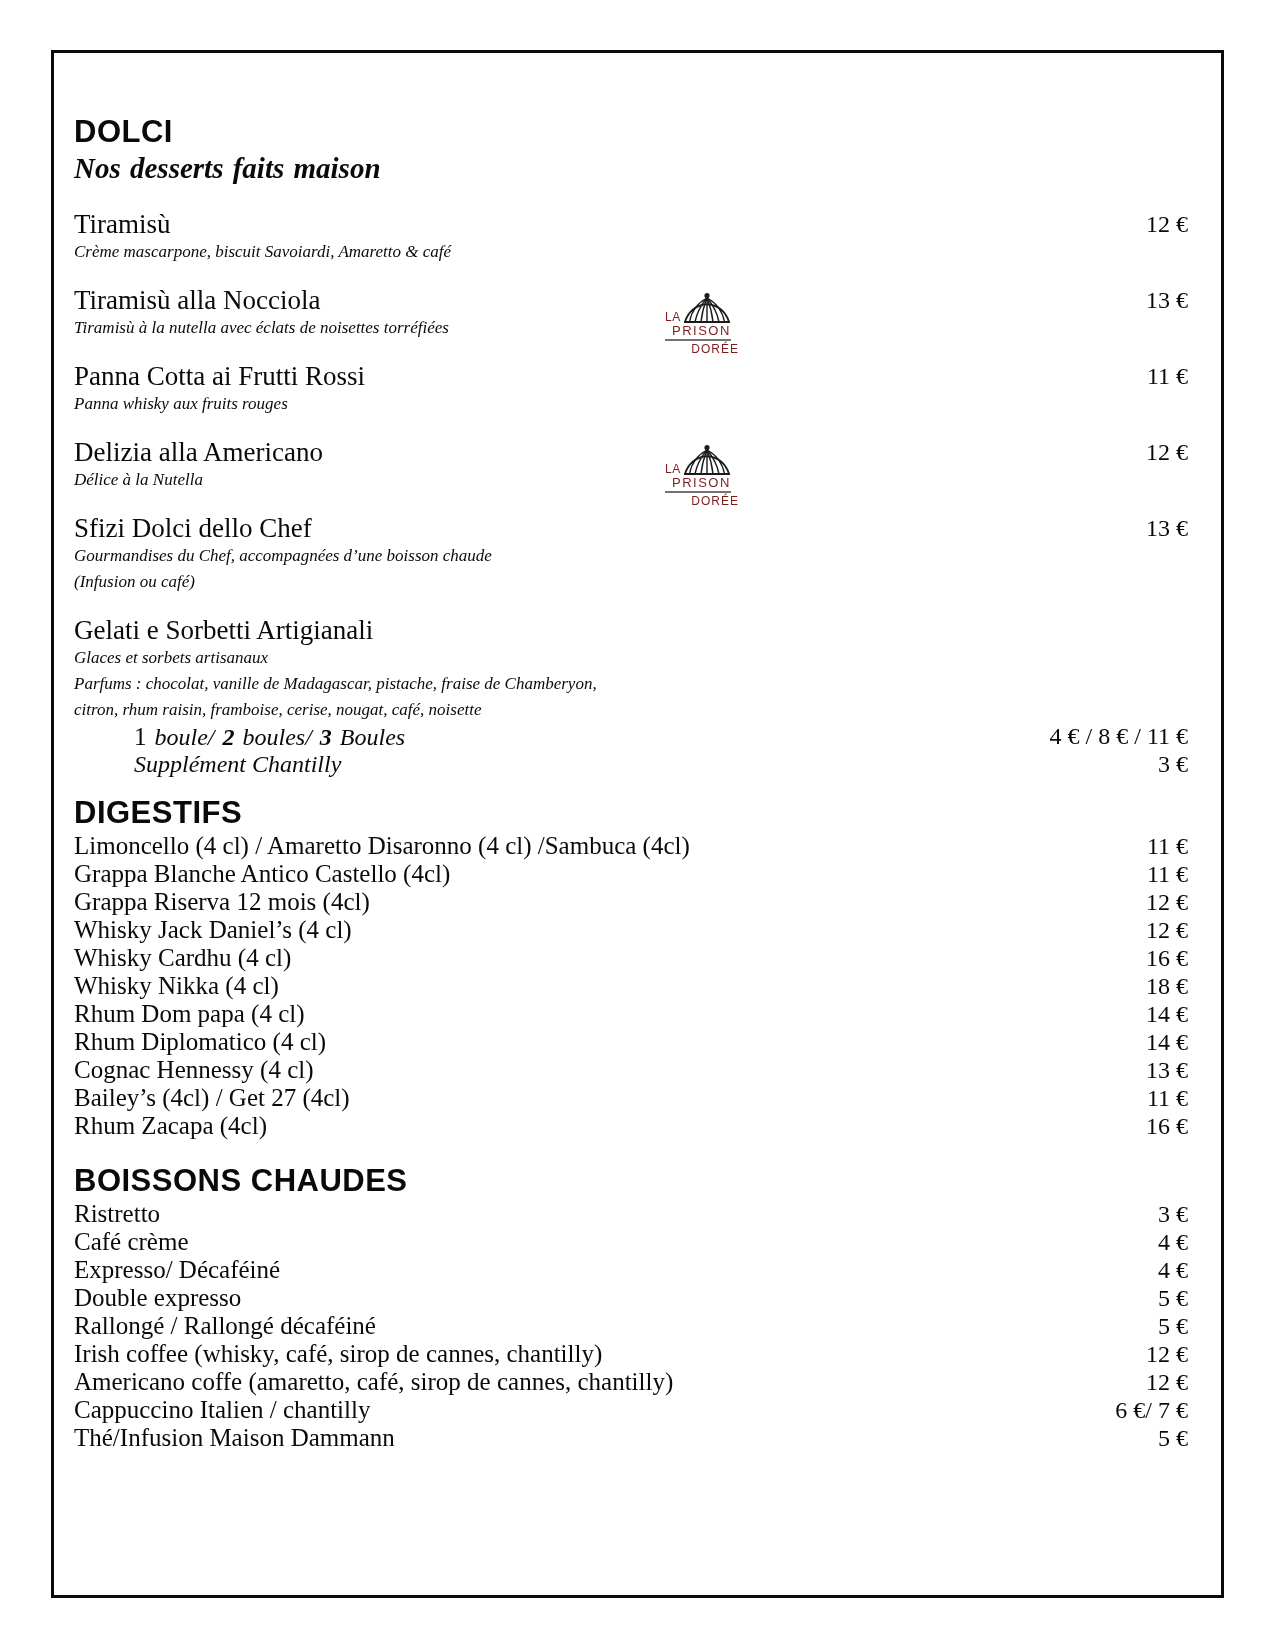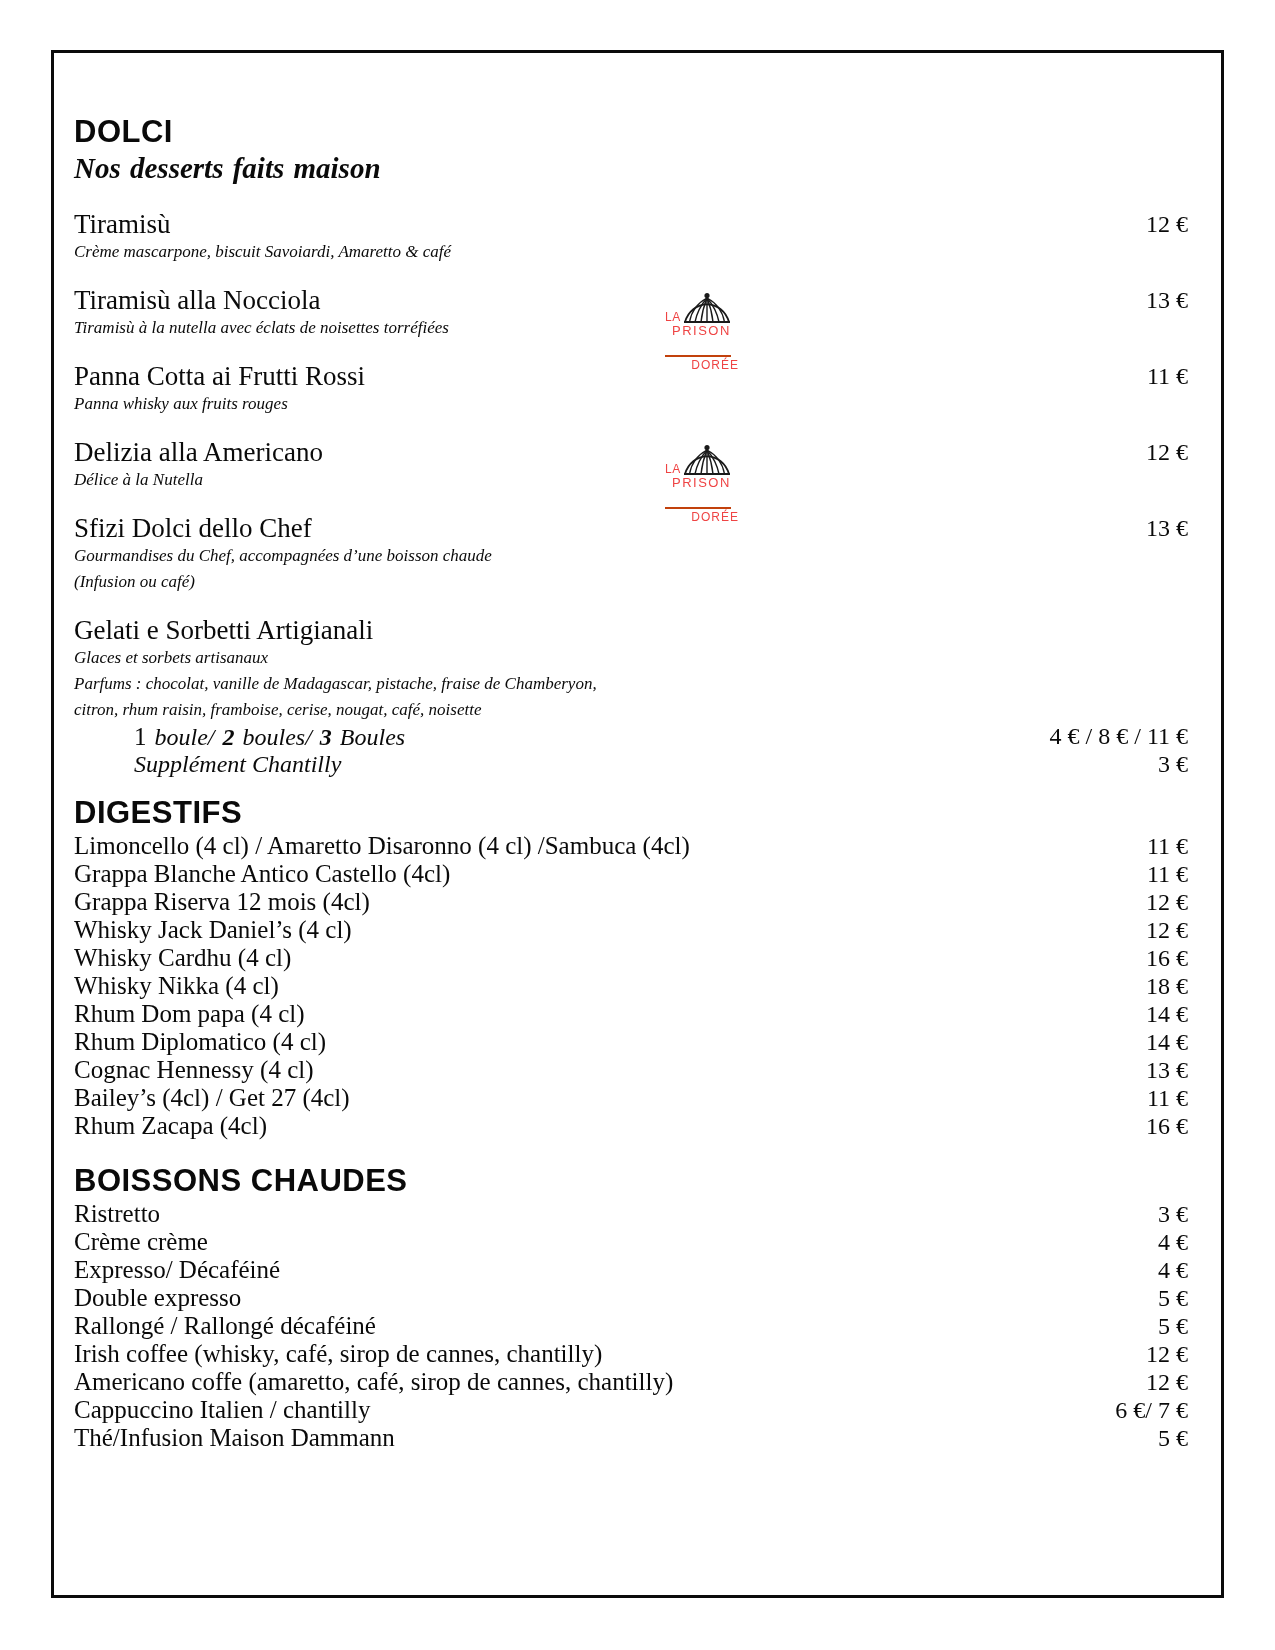--- a/index.html
+++ b/index.html
@@ -42,28 +42,28 @@
 
   .sec-digestifs{margin-top:16px;}
   .sec-boissons{margin-top:22px;}
   .l-row{display:flex;justify-content:space-between;align-items:baseline;
     font-size:25px;line-height:28px;}
   .l-price{font-size:24px;white-space:nowrap;}
 
   
   .logo{
     position:absolute;left:591px;top:8px;width:80px;
-    font-family:"Liberation Sans","DejaVu Sans",sans-serif;color:#ef4444;
+    font-family:"Liberation Sans","DejaVu Sans",sans-serif;color:#7f1d1d;
   }
   .logo-top{display:flex;align-items:flex-end;}
   .logo-la{font-size:12px;line-height:11px;letter-spacing:0.5px;}
   .dome{margin-left:2px;display:block;}
   .logo-prison{
     font-size:13px;line-height:15px;letter-spacing:1.5px;
-    padding-left:7px;width:59px;border-bottom:2px solid #c2410c;padding-bottom:17px;
+    padding-left:7px;width:59px;border-bottom:2px solid #737373;padding-bottom:1px;
   }
   .logo-doree{font-size:12px;line-height:14px;letter-spacing:1px;text-align:right;width:74px;margin-top:1px;}
 </style>
 </head>
 <body>
 
 <div class="frame">
   <div class="content">
 
     <div class="h-sans">DOLCI</div>
@@ -217,21 +217,21 @@
         </div>
     </div>
 
     <div class="sec-boissons">
       <div class="h-sans">BOISSONS CHAUDES</div>
       <div class="l-row">
           <span class="l-name">Ristretto</span>
           <span class="l-price">3 €</span>
         </div>
       <div class="l-row">
-          <span class="l-name">Crème crème</span>
+          <span class="l-name">Café crème</span>
           <span class="l-price">4 €</span>
         </div>
       <div class="l-row">
           <span class="l-name">Expresso/ Décaféiné</span>
           <span class="l-price">4 €</span>
         </div>
       <div class="l-row">
           <span class="l-name">Double expresso</span>
           <span class="l-price">5 €</span>
         </div>

